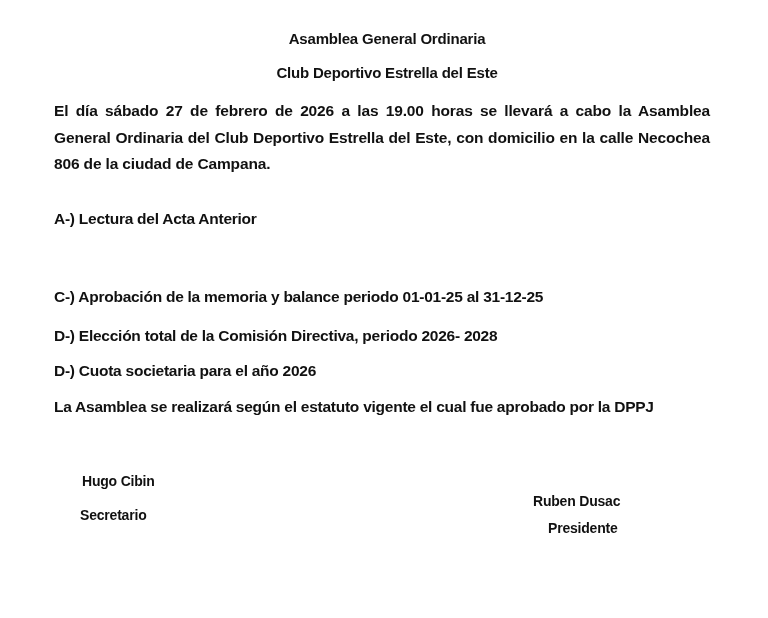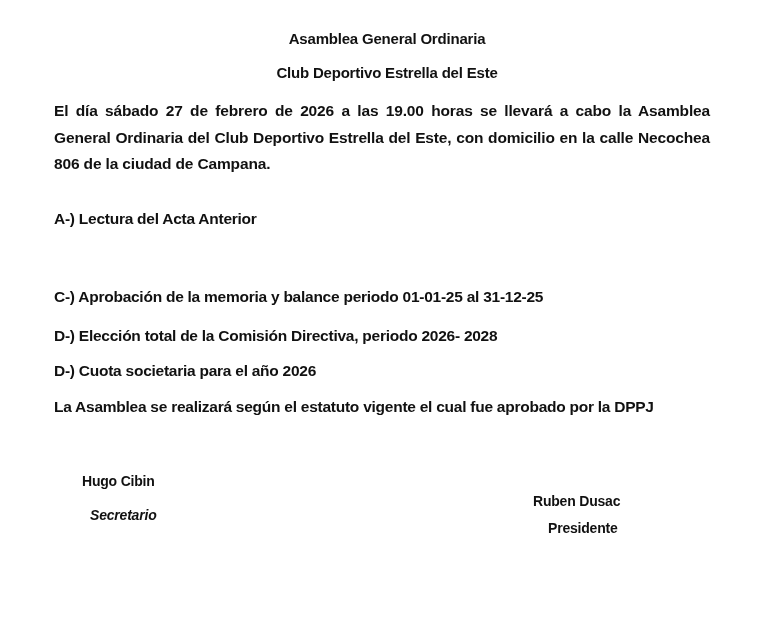--- a/index.html
+++ b/index.html
@@ -65,17 +65,17 @@
 
 
   <div class="line" style="top:210px;text-align:center;">A-) Lectura del Acta Anterior</div>
   <div class="line" style="top:288px;">C-) Aprobación de la memoria y balance periodo 01-01-25 al 31-12-25</div>
   <div class="line" style="top:327px;">D-) Elección total de la Comisión Directiva, periodo 2026- 2028</div>
   <div class="line" style="top:362px;">D-) Cuota societaria para el año 2026</div>
 
   <div class="line" style="top:398px;">La Asamblea se realizará según el estatuto vigente el cual fue aprobado por la DPPJ</div>
 
   <div class="sig" style="left:82px; top:473px;">Hugo Cibin</div>
-  <div class="sig" style="left:90px; top:507px;font-style:italic;">Secretario</div>
+  <div class="sig" style="left:80px; top:507px;">Secretario</div>
 
   <div class="sig" style="left:533px; top:473px;margin-top:20px;">Ruben Dusac</div>
   <div class="sig" style="left:548px; top:520px;">Presidente</div>
 </div>
 
 </body></html>

